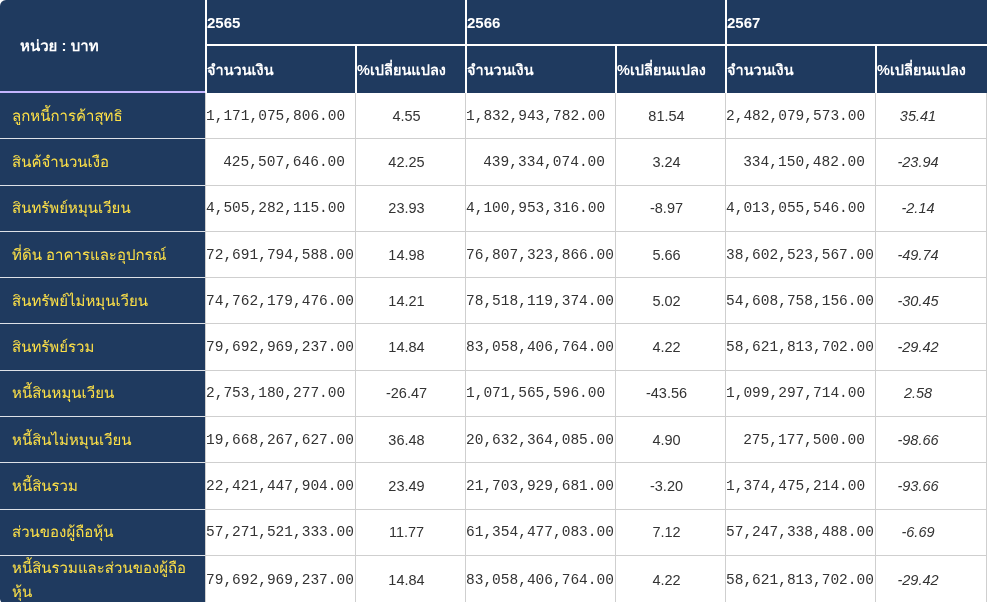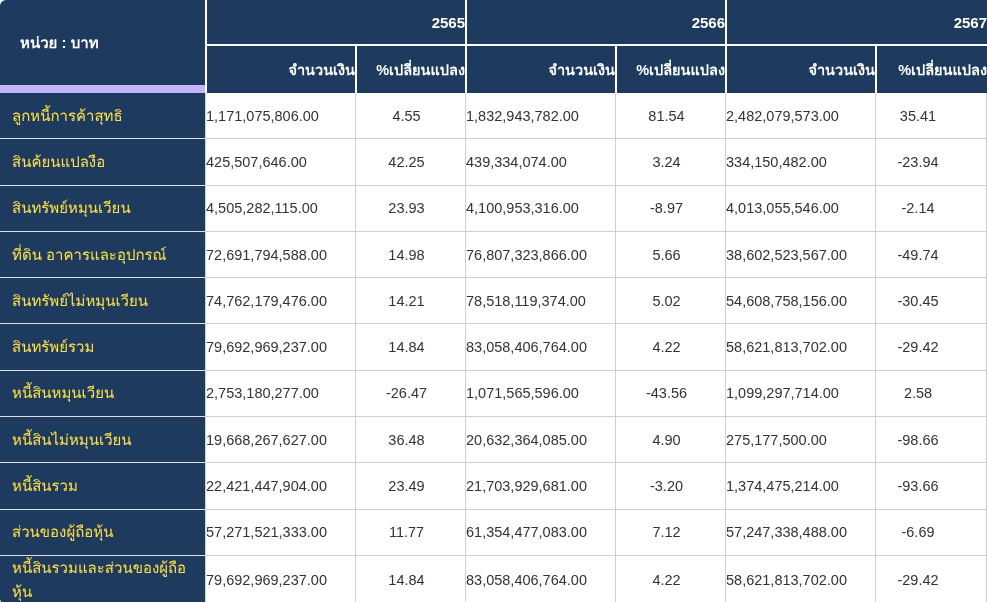--- a/index.html
+++ b/index.html
@@ -8,43 +8,43 @@
     --body-text:#333333;
   }
   *{box-sizing:border-box;}
   html,body{margin:0;padding:0;background:#ffffff;}
   body{font-family:"Liberation Sans","DejaVu Sans",sans-serif;}
   .table-wrap{width:987px;height:602px;overflow:hidden;background:#fff;}
   table{width:987px;border-collapse:separate;border-spacing:0;table-layout:fixed;}
 
   thead th{
     background:var(--navy);color:#ffffff;font-weight:600;
-    padding:0;text-align:right;vertical-align:middle;
+    padding:0;text-align:left;vertical-align:middle;
   }
   th.year{height:46px;font-size:15px;border-left:2px solid #ffffff;border-bottom:2px solid #ffffff;}
   th.sub{height:47px;font-size:14.5px;border-left:2px solid #ffffff;margin-top:44px;}
   th.unit{
     text-align:left;padding-left:20px;font-size:15px;
-    border-bottom:8px solid #c4b5fd;border-top-left-radius:6px;
+    border-bottom:2px solid #c4b5fd;border-top-left-radius:6px;
   }
 
   tbody td{
     height:46.3px;font-size:14.5px;color:var(--body-text);
     background:#ffffff;border-bottom:1px solid var(--border);
     vertical-align:middle;padding:0;
   }
   td.label{
     background:var(--navy);color:#fde047;text-align:left;
     padding:0 8px 0 12px;font-size:15px;
     border-bottom:1px solid rgba(255,255,255,0.85);
   }
   tbody tr:last-child td.label{border-bottom-left-radius:6px;}
-  td.amt{text-align:left;padding-right:10px;border-left:1px solid var(--border);}
+  td.amt{text-align:right;padding-right:10px;border-left:1px solid var(--border);font-family:Liberation Mono, monospace;}
   td.pct{text-align:center;padding-right:8px;border-left:1px solid var(--border);}
-  td.pct.last{padding-right:26px;border-right:1px solid var(--border);}
+  td.pct.last{padding-right:26px;border-right:1px solid var(--border);font-style:italic;}
 </style>
 </head>
 <body>
 
 <div class="table-wrap">
   <table>
     <colgroup>
       <col style="width:205px">
       <col style="width:150px">
         <col style="width:110px">
@@ -73,21 +73,21 @@
       <tr>
         <td class="label">ลูกหนี้การค้าสุทธิ</td>
         <td class="amt">1,171,075,806.00</td>
         <td class="pct">4.55</td>
         <td class="amt">1,832,943,782.00</td>
         <td class="pct">81.54</td>
         <td class="amt">2,482,079,573.00</td>
         <td class="pct last">35.41</td>
       </tr>
       <tr>
-        <td class="label">สินค้ยนแปลงือ</td>
+        <td class="label">สินค้จำนวนเงือ</td>
         <td class="amt">425,507,646.00</td>
         <td class="pct">42.25</td>
         <td class="amt">439,334,074.00</td>
         <td class="pct">3.24</td>
         <td class="amt">334,150,482.00</td>
         <td class="pct last">-23.94</td>
       </tr>
       <tr>
         <td class="label">สินทรัพย์หมุนเวียน</td>
         <td class="amt">4,505,282,115.00</td>

